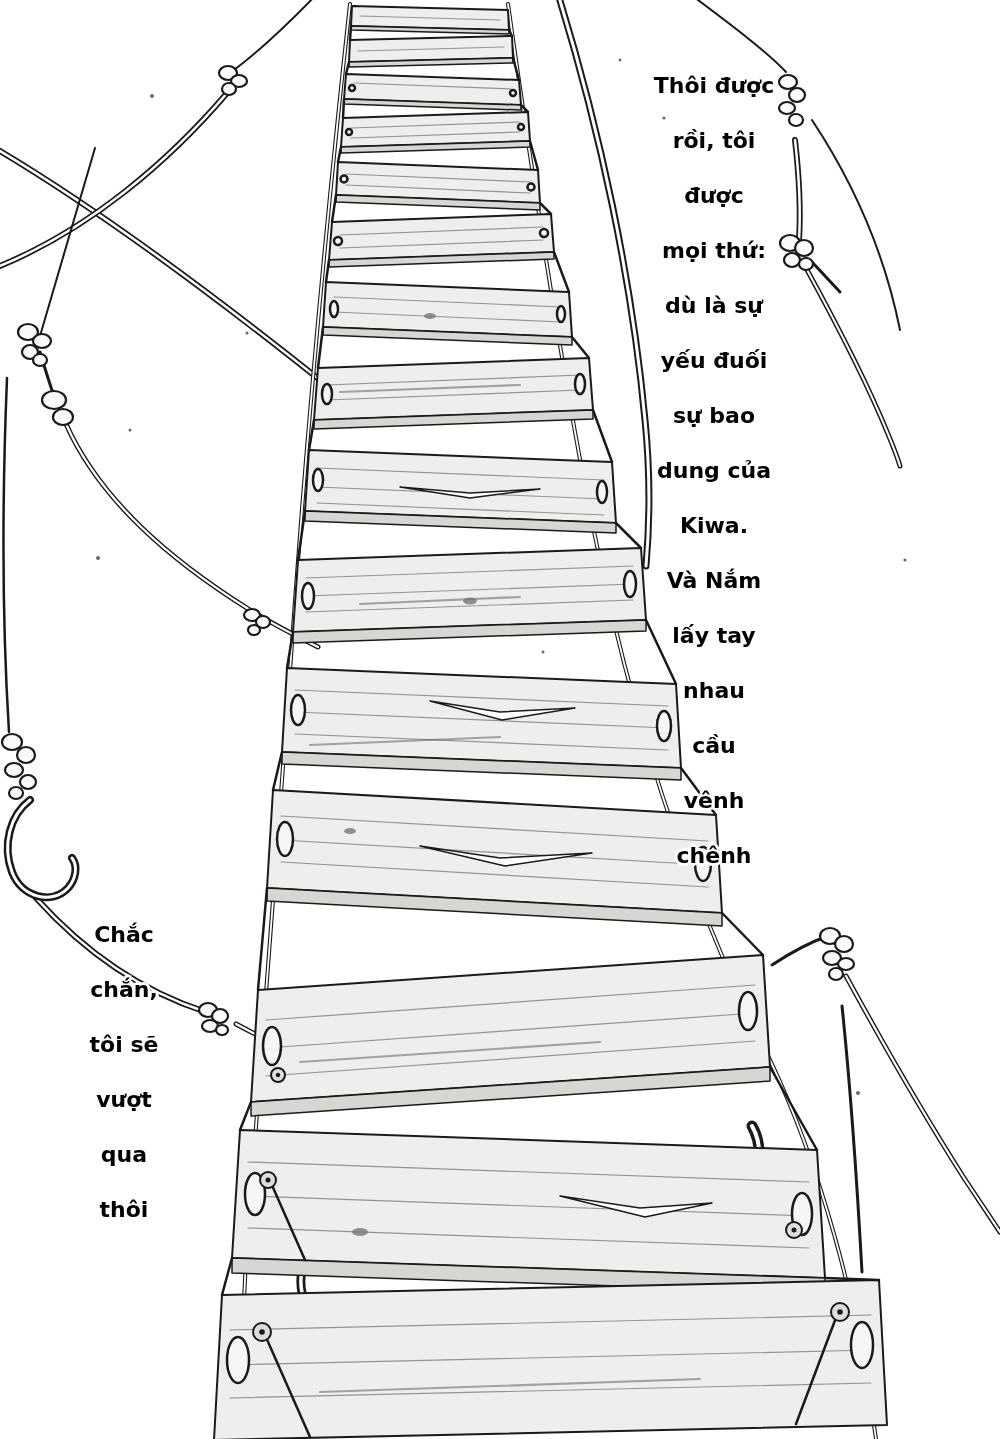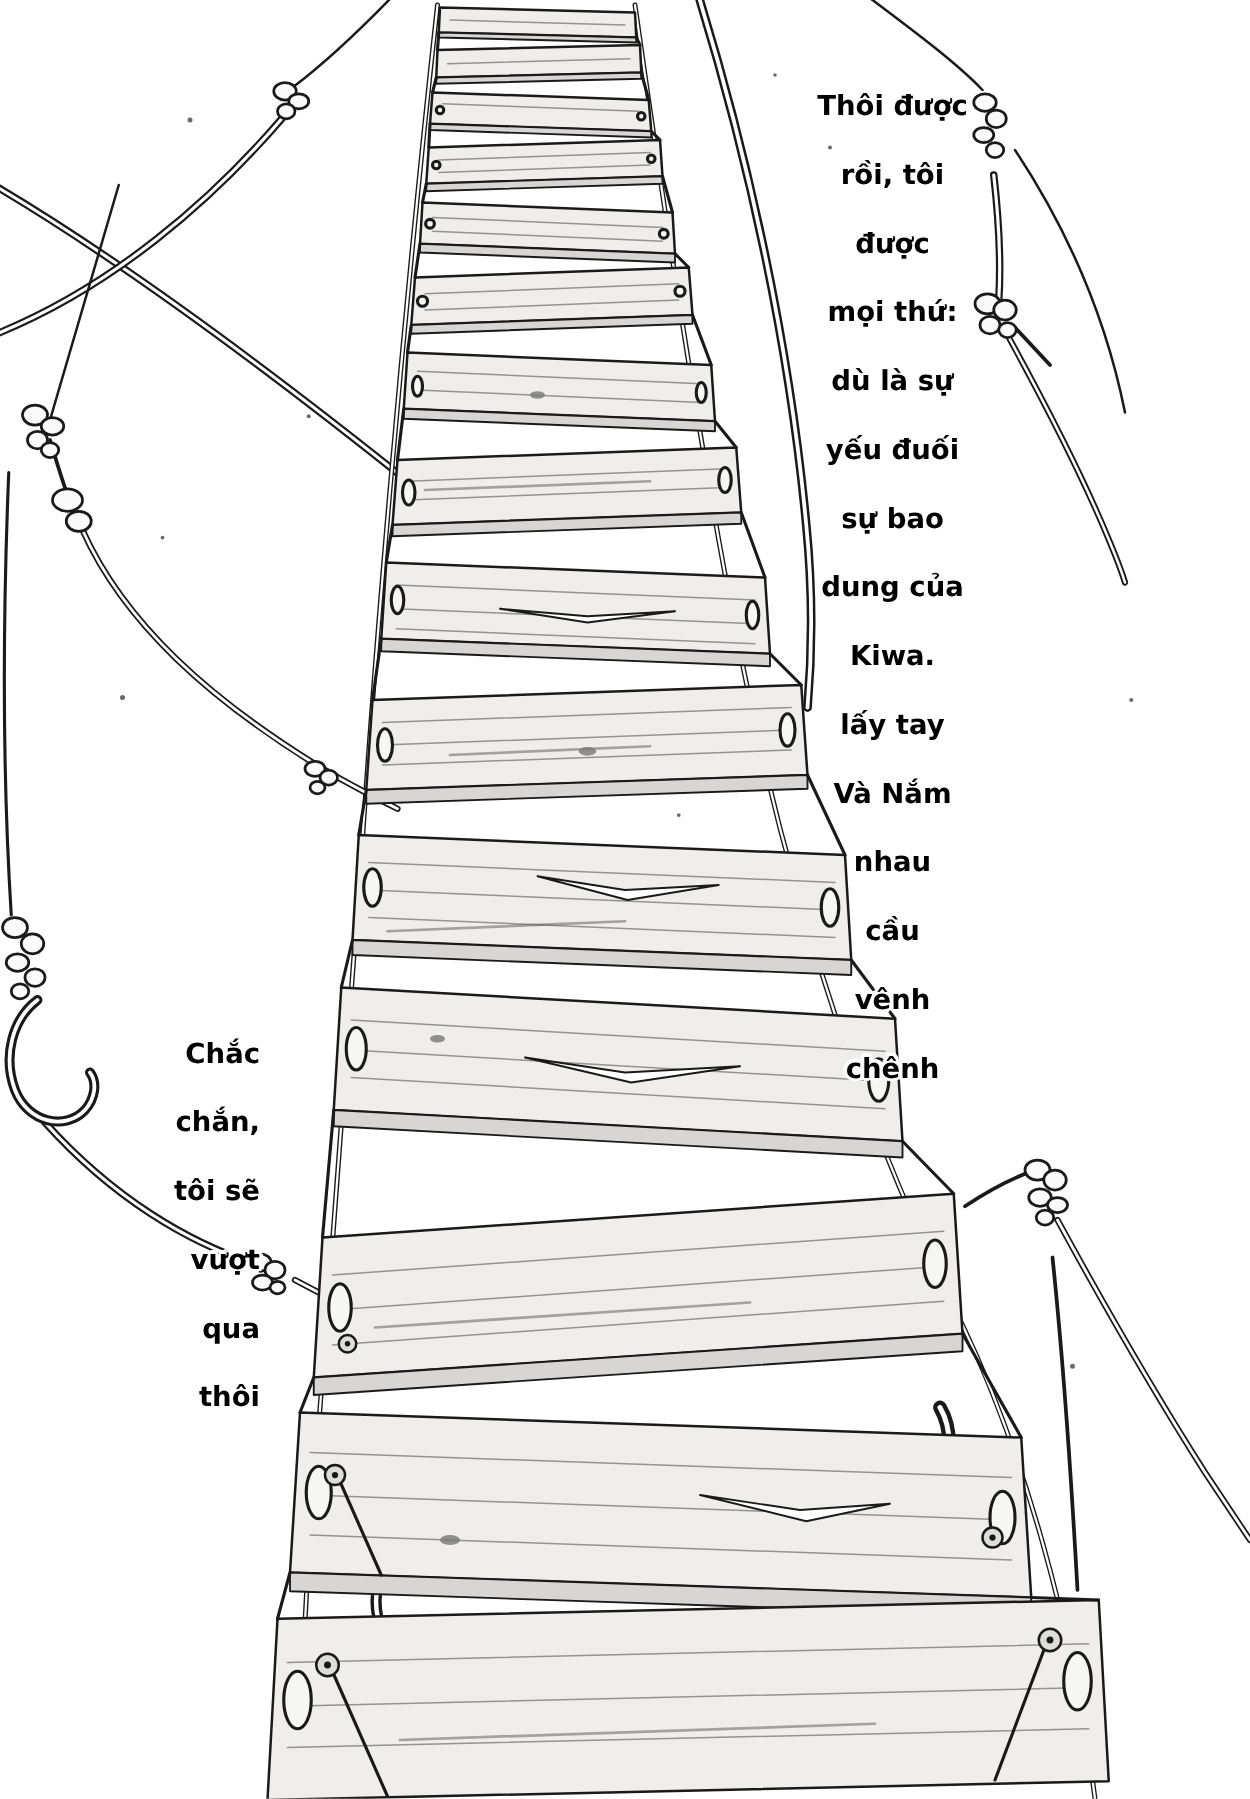--- a/index.html
+++ b/index.html
@@ -21,21 +21,21 @@
     line-height:55px;
     text-shadow:
       -2px -2px 0 #fff, 2px -2px 0 #fff,
       -2px  2px 0 #fff, 2px  2px 0 #fff,
        0   -2px 0 #fff, 0    2px 0 #fff,
       -2px  0   0 #fff, 2px  0   0 #fff,
       -3px  0   0 #fff, 3px  0   0 #fff,
        0   -3px 0 #fff, 0    3px 0 #fff;
   }
   .dialogue-right{left:600px;top:58px;width:228px;}
-  .dialogue-left{left:40px;top:816px;width:168px;text-align:right;}
+  .dialogue-left{left:40px;top:907px;width:168px;}
   .dialogue .line{white-space:nowrap;}
 </style>
 </head>
 <body>
 
 <div class="page">
 
   <svg class="art" width="1000" height="1439" viewBox="0 0 1000 1439" fill="none" stroke-linecap="round" stroke-linejoin="round">
 
     <g fill="#1a1a1a" opacity="0.65" stroke="none">
@@ -256,22 +256,22 @@
   <div class="dialogue dialogue-right">
     <div class="line">Thôi được</div>
     <div class="line">rồi, tôi</div>
     <div class="line">được</div>
     <div class="line">mọi thứ:</div>
     <div class="line">dù là sự</div>
     <div class="line">yếu đuối</div>
     <div class="line">sự bao</div>
     <div class="line">dung của</div>
     <div class="line">Kiwa.</div>
+    <div class="line">Và Nắm</div>
     <div class="line">lấy tay</div>
-    <div class="line">Và Nắm</div>
     <div class="line">nhau</div>
     <div class="line">cầu</div>
     <div class="line">vênh</div>
     <div class="line">chênh</div>
   </div>
 
   <div class="dialogue dialogue-left">
     <div class="line">Chắc</div>
     <div class="line">chắn,</div>
     <div class="line">tôi sẽ</div>

